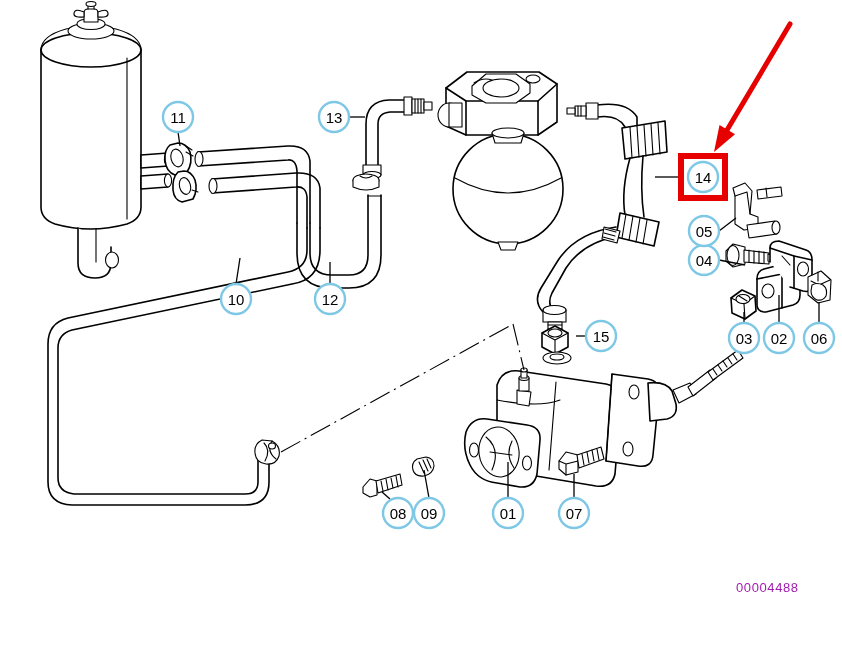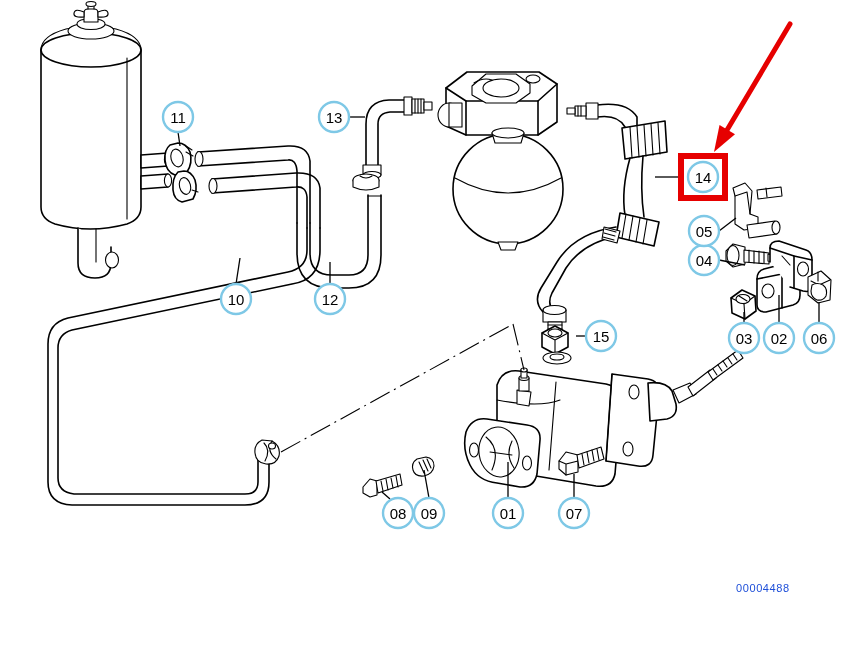--- a/index.html
+++ b/index.html
@@ -430,16 +430,16 @@
 
     <g id="highlight-layer">
         <rect class="highlight-box" x="681" y="156" width="44" height="42"></rect>
         <line class="arrow-shaft" x1="790" y1="24" x2="723.1896975747978" y2="136.52261461086678"></line>
         <polygon class="arrow-head" points="714,152 719.5353149134747,125.04892787274197 735.0127003026079,134.23862544753982"></polygon>
       </g>
 
   </svg>
 
   <div style="position:absolute; left:736px; top:578px;">
-    <span style="font-family:'Liberation Sans',sans-serif; font-size:11px; letter-spacing:0.6px; color:#1d4ed8;text-align:right;">00004488</span>
+    <span style="font-family:'Liberation Sans',sans-serif; font-size:13px; letter-spacing:0.6px; color:#a21caf;text-align:right;">00004488</span>
   </div>
 
 </div>
 
 </body></html>

